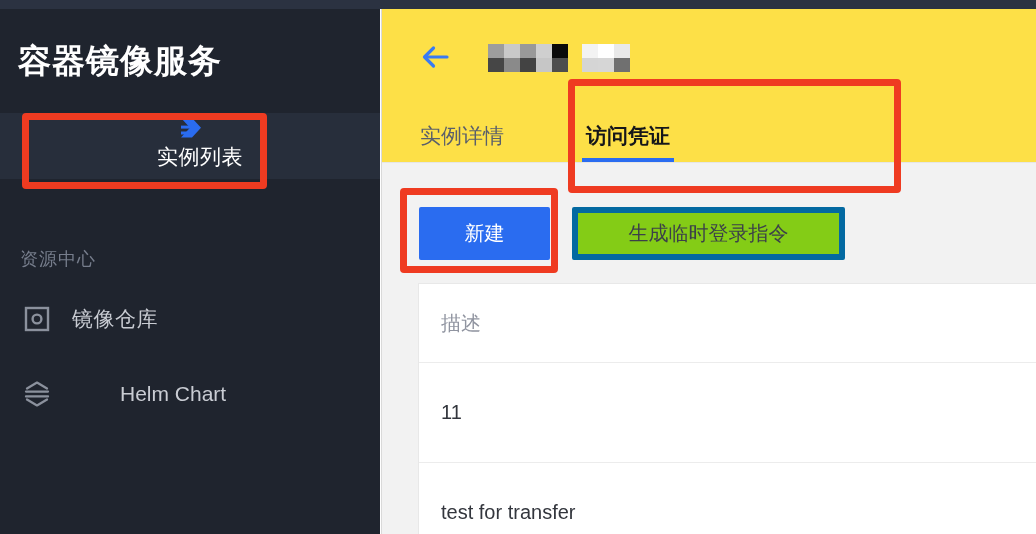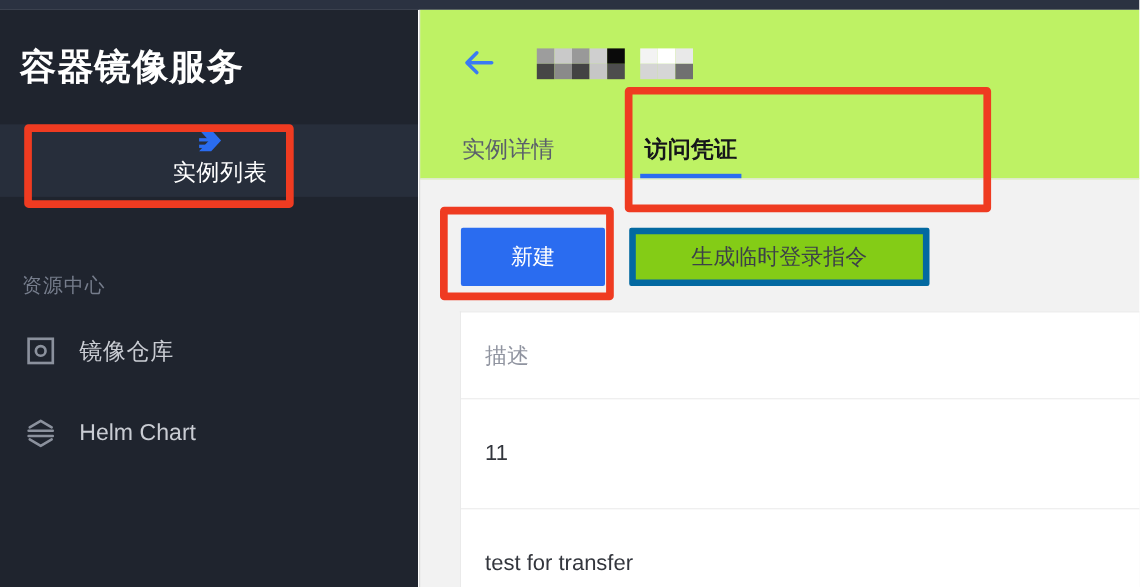--- a/index.html
+++ b/index.html
@@ -99,21 +99,21 @@
     left: 381px; top: 9px;
     width: 655px; height: 525px;
     background: #f2f2f2;
     border-left: 1px solid #d9d9d9;
     box-sizing: border-box;
   }
   .page-header {
     position: absolute;
     left: 0; top: 0;
     width: 654px; height: 154px;
-    background: #bef264;
+    background: #fde047;
     border-bottom: 1px solid #e6e6e6;
     box-sizing: border-box;
   }
   .back-row {
     position: absolute;
     left: 38px; top: 33px;
     display: flex;
     align-items: center;
   }
   .back-arrow {
@@ -259,21 +259,21 @@
     <div class="nav-item" style="top:277px;">
       <span class="nav-icon">
         <svg width="26" height="26" viewBox="0 0 26 26" aria-hidden="true">
           <rect x="2" y="2" width="22" height="22" fill="none" stroke="#8b919d" stroke-width="2.4"></rect>
           <circle cx="13" cy="13" r="4.4" fill="none" stroke="#8b919d" stroke-width="2.4"></circle>
         </svg>
       </span>
       <span class="nav-label">镜像仓库</span>
     </div>
 
-    <div class="nav-item" style="top:352px;">
+    <div class="nav-item" style="top:352px;gap:48px;">
       <span class="nav-icon">
         <svg width="28" height="26" viewBox="0 0 28 26" aria-hidden="true">
           <path d="M4 7.5 L14 1.6 L24 7.5" fill="none" stroke="#8b919d" stroke-width="2.3" stroke-linecap="round" stroke-linejoin="round"></path>
           <path d="M4 18.5 L14 24.4 L24 18.5" fill="none" stroke="#8b919d" stroke-width="2.3" stroke-linecap="round" stroke-linejoin="round"></path>
           <line x1="3" y1="10.6" x2="25" y2="10.6" stroke="#8b919d" stroke-width="2.3" stroke-linecap="round"></line>
           <line x1="3" y1="15.4" x2="25" y2="15.4" stroke="#8b919d" stroke-width="2.3" stroke-linecap="round"></line>
         </svg>
       </span>
       <span class="nav-label latin">Helm Chart</span>
     </div>

